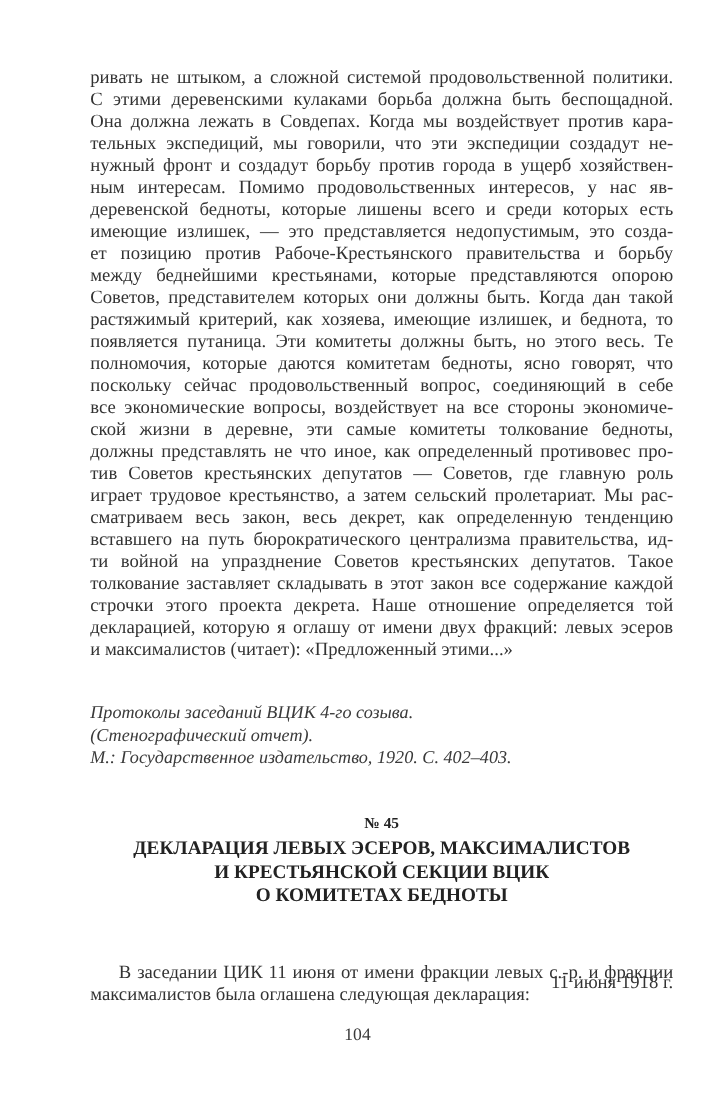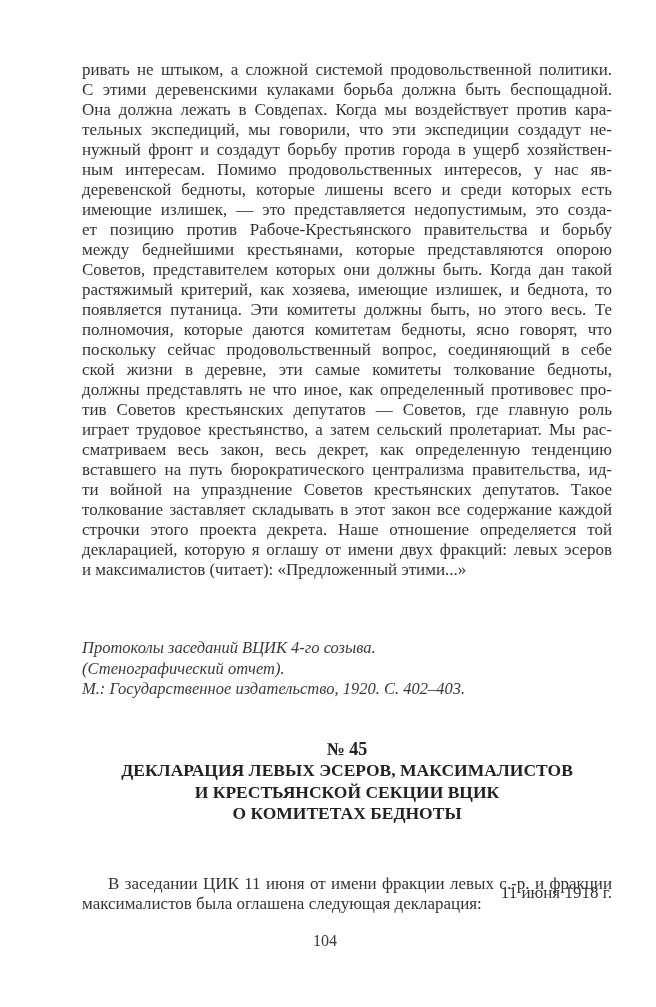--- a/index.html
+++ b/index.html
@@ -41,21 +41,21 @@
     line-height: 20.5px;
     color: #3a3a3a;
   }
   .doc-header {
     top: 739px;
     text-align: center;
     font-weight: bold;
     color: #222222;
   }
   .doc-number {
-    font-size: 18px;
+    font-size: 14px;
     line-height: 21px;
   }
   .doc-title-line {
     font-size: 17.5px;
     line-height: 21.5px;
   }
   .doc-date {
     top: 839px;
     text-align: right;
     font-size: 17px;
@@ -89,20 +89,21 @@
     <div class="line jline">ным интересам. Помимо продовольственных интересов, у нас яв-</div>
     <div class="line jline">деревенской бедноты, которые лишены всего и среди которых есть</div>
     <div class="line jline">имеющие излишек, — это представляется недопустимым, это созда-</div>
     <div class="line jline">ет позицию против Рабоче-Крестьянского правительства и борьбу</div>
     <div class="line jline">между беднейшими крестьянами, которые представляются опорою</div>
     <div class="line jline">Советов, представителем которых они должны быть. Когда дан такой</div>
     <div class="line jline">растяжимый критерий, как хозяева, имеющие излишек, и беднота, то</div>
     <div class="line jline">появляется путаница. Эти комитеты должны быть, но этого весь. Те</div>
     <div class="line jline">полномочия, которые даются комитетам бедноты, ясно говорят, что</div>
     <div class="line jline">поскольку сейчас продовольственный вопрос, соединяющий в себе</div>
+    <div class="line jline">все экономические вопросы, воздействует на все стороны экономиче-</div>
     <div class="line jline">ской жизни в деревне, эти самые комитеты толкование бедноты,</div>
     <div class="line jline">должны представлять не что иное, как определенный противовес про-</div>
     <div class="line jline">тив Советов крестьянских депутатов — Советов, где главную роль</div>
     <div class="line jline">играет трудовое крестьянство, а затем сельский пролетариат. Мы рас-</div>
     <div class="line jline">сматриваем весь закон, весь декрет, как определенную тенденцию</div>
     <div class="line jline">вставшего на путь бюрократического централизма правительства, ид-</div>
     <div class="line jline">ти войной на упразднение Советов крестьянских депутатов. Такое</div>
     <div class="line jline">толкование заставляет складывать в этот закон все содержание каждой</div>
     <div class="line jline">строчки этого проекта декрета. Наше отношение определяется той</div>
     <div class="line jline">декларацией, которую я оглашу от имени двух фракций: левых эсеров</div>

